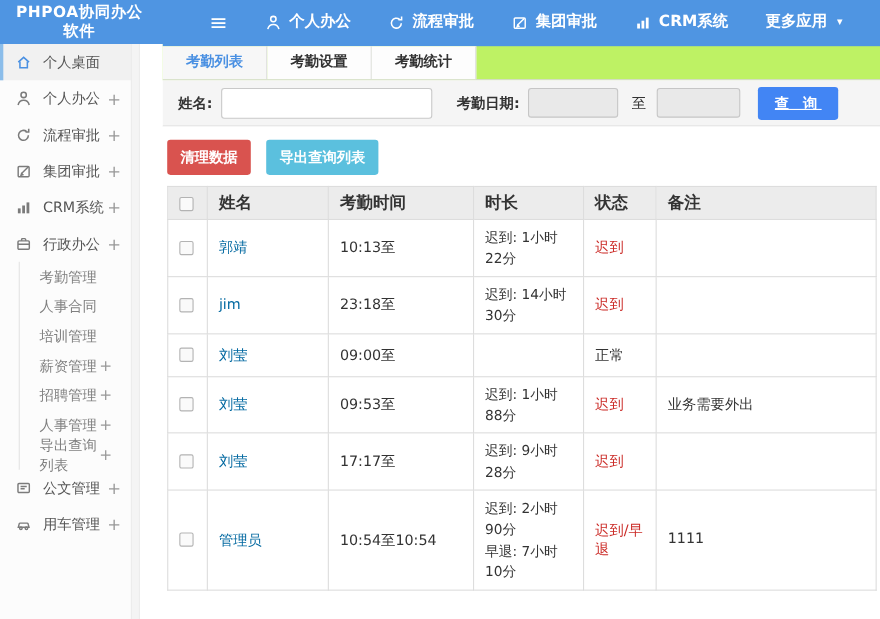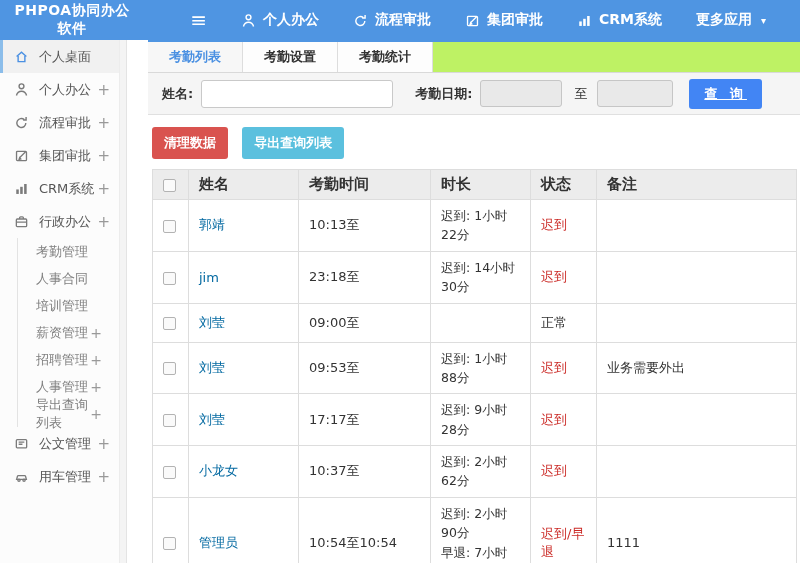--- a/index.html
+++ b/index.html
@@ -345,30 +345,20 @@
         <td><a class="name-link">刘莹</a></td>
         <td>17:17至</td>
         <td>
             <div class="dur">迟到: 9小时28分</div>
           </td>
         <td><span class="st-red">迟到</span></td>
         <td></td>
       </tr>
       <tr>
         <td><span class="chk"></span></td>
-        <td><a class="name-link">小龙女</a></td>
-        <td>10:37至</td>
-        <td>
-            <div class="dur">迟到: 2小时62分</div>
-          </td>
-        <td><span class="st-red">迟到</span></td>
-        <td></td>
-      </tr>
-      <tr>
-        <td><span class="chk"></span></td>
         <td><a class="name-link">管理员</a></td>
         <td>10:54至10:54</td>
         <td>
           <div class="dur">迟到: 2小时90分</div>
           <div class="dur">早退: 7小时10分</div>
         </td>
         <td><span class="st-red">迟到/早退</span></td>
         <td>1111</td>
       </tr>
 

